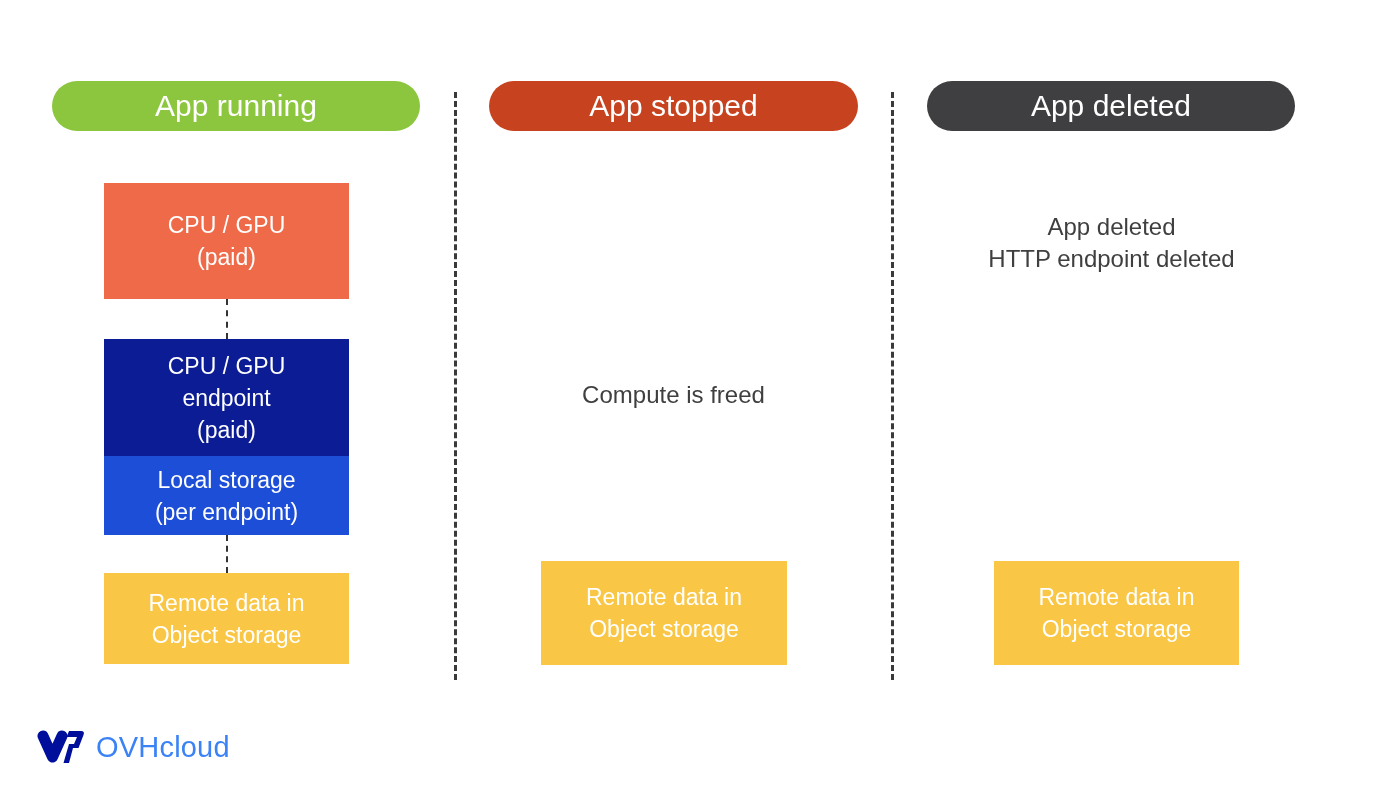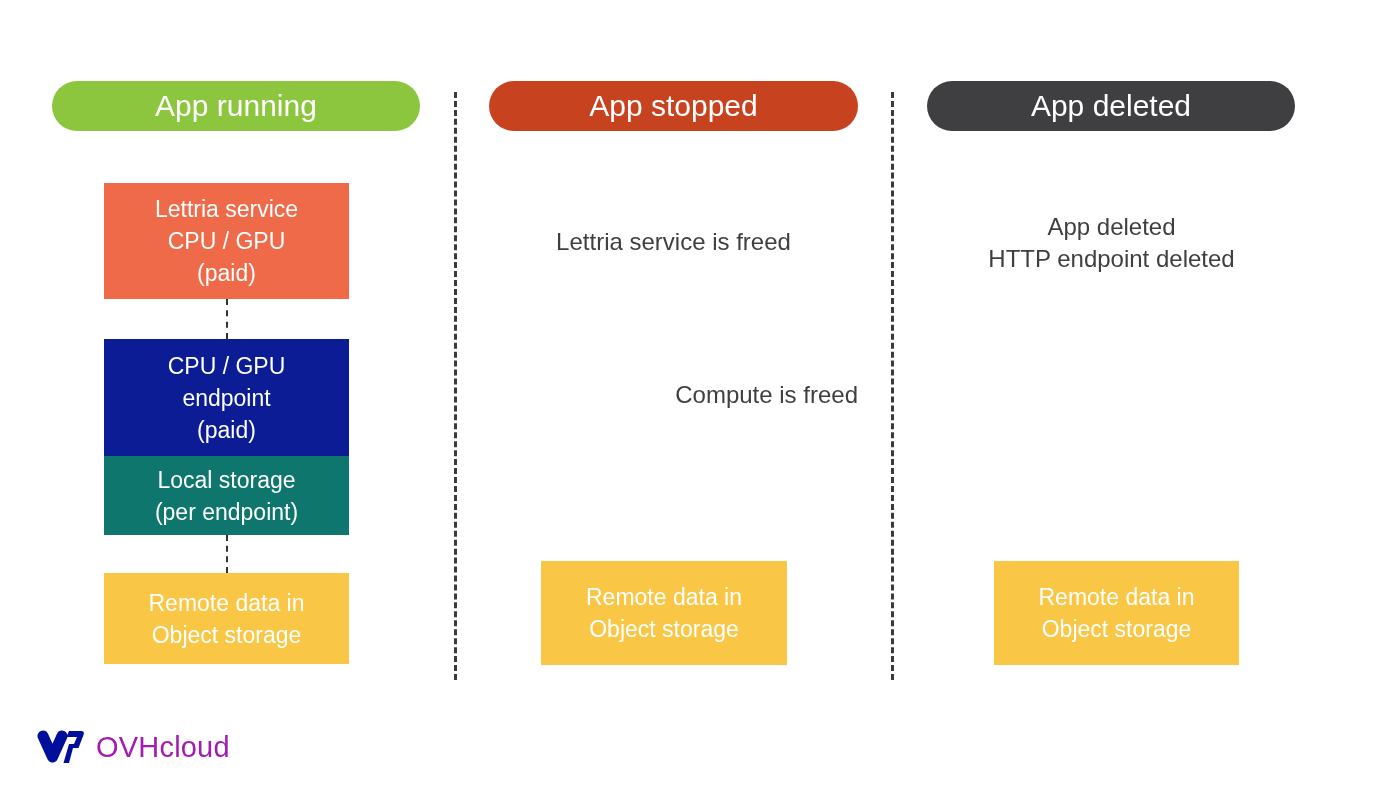--- a/index.html
+++ b/index.html
@@ -43,21 +43,21 @@
     flex-direction: column;
     align-items: center;
     justify-content: center;
     text-align: center;
     font-size: 23px;
     line-height: 32px;
     box-sizing: border-box;
   }
   .box-service        { left: 104px; top: 183px; width: 245px; height: 116px; background: #EE6A49; }
   .box-compute        { left: 104px; top: 339px; width: 245px; height: 117px; background: #0C1C94; }
-  .box-local          { left: 104px; top: 456px; width: 245px; height:  79px; background: #0f766e; }
+  .box-local          { left: 104px; top: 456px; width: 245px; height:  79px; background: #1d4ed8; }
   .box-remote-1       { left: 104px; top: 573px; width: 245px; height:  91px; background: #F9C745; }
   .box-remote-2       { left: 541px; top: 561px; width: 246px; height: 104px; background: #F9C745; }
   .box-remote-3       { left: 994px; top: 561px; width: 245px; height: 104px; background: #F9C745; }
 
   .connector {
     position: absolute;
     width: 0;
     border-left: 2px dashed #333333;
   }
   .connector-1 { left: 226px; top: 299px; height: 40px; }
@@ -65,34 +65,34 @@
 
   .note {
     position: absolute;
     color: #3F3F3F;
     font-size: 24px;
     line-height: 32px;
     text-align: center;
     width: 369px;
   }
   .note-service  { left: 489px; top: 226px; }
-  .note-compute  { left: 489px; top: 379px; text-align: right; }
+  .note-compute  { left: 489px; top: 379px; }
   .note-ephemeral{ left: 489px; top: 481px; }
   .note-deleted  { left: 927px; top: 211px; }
 
   .brand {
     position: absolute;
     left: 36px;
     top: 728px;
     display: flex;
     align-items: center;
     gap: 8px;
   }
   .brand-text {
-    color: #a21caf;
+    color: #3b82f6;
     font-size: 29px;
     letter-spacing: 0.2px;
   }
 </style>
 </head>
 <body>
 
 <div class="canvas">
 
   <div class="pill pill-stopped">
@@ -102,21 +102,20 @@
     <span>App running</span>
   </div>
   <div class="pill pill-deleted">
     <span>App deleted</span>
   </div>
 
   <div class="vsep vsep-1"></div>
   <div class="vsep vsep-2"></div>
 
   <div class="box box-service">
-    <span class="line">Lettria service</span>
     <span class="line">CPU / GPU</span>
     <span class="line">(paid)</span>
   </div>
 
   <div class="connector connector-1"></div>
 
   <div class="box box-compute">
     <span class="line">CPU / GPU</span>
     <span class="line">endpoint</span>
     <span class="line">(paid)</span>
@@ -127,21 +126,20 @@
     <span class="line">(per endpoint)</span>
   </div>
 
   <div class="connector connector-2"></div>
 
   <div class="box box-remote-1">
     <span class="line">Remote data in</span>
     <span class="line">Object storage</span>
   </div>
 
-  <div class="note note-service">Lettria service is freed</div>
   <div class="note note-compute">Compute is freed</div>
 
   <div class="box box-remote-2">
     <span class="line">Remote data in</span>
     <span class="line">Object storage</span>
   </div>
 
   <div class="note note-deleted">
     <div>App deleted</div>
     <div>HTTP endpoint deleted</div>

